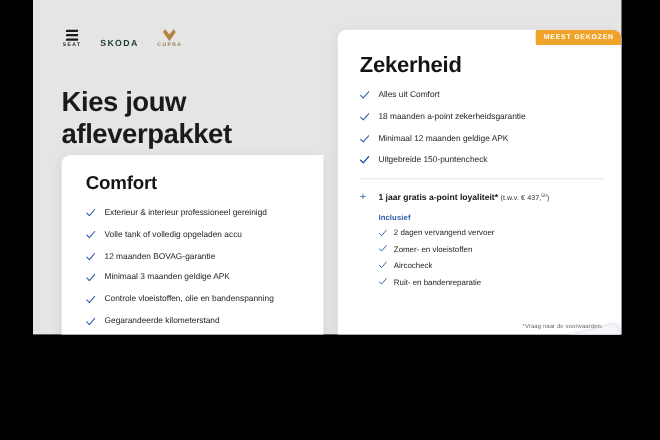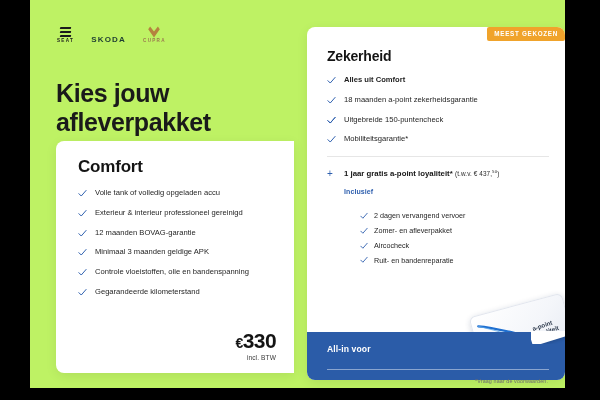--- a/index.html
+++ b/index.html
@@ -4,22 +4,22 @@
 <style>
   html,body{margin:0;padding:0;}
   body{
     width:600px;height:400px;overflow:hidden;
     background:#000;
     font-family:"Liberation Sans","DejaVu Sans",sans-serif;
     -webkit-font-smoothing:antialiased;
   }
   .frame{position:relative;width:600px;height:400px;background:#000;}
   .stage{
-    position:absolute;left:30px;top:0;width:535px;height:388px;
-    background:#bef264;overflow:hidden;
+    position:absolute;left:30px;top:0;width:535px;height:304px;
+    background:#e5e5e5;overflow:hidden;
   }
 
   
   .logos{position:absolute;left:27px;top:18px;display:flex;align-items:flex-end;gap:17px;height:26px;}
   .logo{display:flex;flex-direction:column;align-items:center;}
   .logo .mark{display:block;}
   .logo .wordmark{
     font-size:4.6px;letter-spacing:1.3px;font-weight:700;margin-top:1.5px;
     color:#1b1b1b;line-height:1;
   }
@@ -81,38 +81,38 @@
   .card-zeker{
     left:277px;top:27px;width:258px;height:353px;border-radius:8px;
     overflow:hidden;
   }
   .card-zeker .inner{padding:22px 16px 0 20px;position:relative;}
   .badge{
     position:absolute;right:0;top:0;background:#f0a32b;color:#fff;
     font-size:6.3px;font-weight:700;letter-spacing:.7px;
     padding:4px 7px 3.5px 7px;border-radius:2px;line-height:1;white-space:nowrap;
   }
-  .card-zeker .card-title{font-size:14px;margin-bottom:12px;}
+  .card-zeker .card-title{font-size:20px;margin-bottom:12px;}
   .zeker-feat li{font-size:7.6px;margin-bottom:8.5px;padding-left:17px;}
-  .zeker-feat li.bold{font-weight:700;}
+  .zeker-feat li.bold{font-weight:400;}
   .divider{height:1px;background:#e6e6e6;margin:11px 0 0 0;}
 
   .loyal-row{
     position:relative;padding-left:17px;margin-top:12px;
     font-size:7.8px;font-weight:700;color:#161616;line-height:1.3;
   }
   .loyal-row .plus{
     position:absolute;left:0;top:-0.5px;color:#2e5fae;font-size:10px;line-height:1;font-weight:400;
   }
   .loyal-row .tw{font-weight:400;font-size:6.4px;color:#2b2b2b;letter-spacing:.1px;}
   .loyal-row .tw sup{font-size:4.4px;vertical-align:super;}
 
   .incl-wrap{position:relative;margin:9px 0 0 17px;}
   .incl-title{font-size:7px;font-weight:700;color:#2e5fae;margin-bottom:5.5px;letter-spacing:.1px;}
-  ul.incl{list-style:none;margin:16px;padding:0;}
+  ul.incl{list-style:none;margin:0;padding:0;}
   ul.incl li{
     position:relative;padding-left:14px;margin-bottom:5.5px;
     font-size:7.2px;color:#1e1e1e;line-height:1.3;
   }
   ul.incl li .chk{position:absolute;left:0;top:0.5px;width:8px;height:8px;}
 
   
   .loyalcard{
     position:absolute;right:-6px;bottom:14px;width:96px;height:62px;
     transform:rotate(-15deg);
@@ -195,29 +195,29 @@
     <div class="card card-comfort">
       <div class="inner">
         <h2 class="card-title">Comfort</h2>
         <ul class="feat">
           <li>
             <span class="chk">
                 <svg width="9" height="9" viewBox="0 0 10 10">
                   <path d="M1 5.2 L3.6 7.8 L9 1.6" fill="none" stroke="#2e5fae" stroke-width="1.1" stroke-linecap="round" stroke-linejoin="round"></path>
                 </svg>
               </span>
+            <span>Exterieur &amp; interieur professioneel gereinigd</span>
+          </li>
+          <li>
+            <span class="chk">
+                <svg width="9" height="9" viewBox="0 0 10 10">
+                  <path d="M1 5.2 L3.6 7.8 L9 1.6" fill="none" stroke="#2e5fae" stroke-width="1.1" stroke-linecap="round" stroke-linejoin="round"></path>
+                </svg>
+              </span>
             <span>Volle tank of volledig opgeladen accu</span>
-          </li>
-          <li>
-            <span class="chk">
-                <svg width="9" height="9" viewBox="0 0 10 10">
-                  <path d="M1 5.2 L3.6 7.8 L9 1.6" fill="none" stroke="#2e5fae" stroke-width="1.1" stroke-linecap="round" stroke-linejoin="round"></path>
-                </svg>
-              </span>
-            <span>Exterieur &amp; interieur professioneel gereinigd</span>
           </li>
           <li>
             <span class="chk">
                 <svg width="9" height="9" viewBox="0 0 10 10">
                   <path d="M1 5.2 L3.6 7.8 L9 1.6" fill="none" stroke="#2e5fae" stroke-width="1.1" stroke-linecap="round" stroke-linejoin="round"></path>
                 </svg>
               </span>
             <span>12 maanden BOVAG-garantie</span>
           </li>
           <li>
@@ -272,36 +272,36 @@
                 </svg>
               </span>
             <span>18 maanden a-point zekerheidsgarantie</span>
           </li>
           <li>
             <span class="chk">
                 <svg width="9" height="9" viewBox="0 0 10 10">
                   <path d="M1 5.2 L3.6 7.8 L9 1.6" fill="none" stroke="#2e5fae" stroke-width="1.1" stroke-linecap="round" stroke-linejoin="round"></path>
                 </svg>
               </span>
+            <span>Minimaal 12 maanden geldige APK</span>
+          </li>
+          <li>
+            <span class="chk">
+                <svg width="9" height="9" viewBox="0 0 10 10">
+                  <path d="M1 5.2 L3.6 7.8 L9 1.6" fill="none" stroke="#2e5fae" stroke-width="1.1" stroke-linecap="round" stroke-linejoin="round"></path>
+                </svg>
+              </span>
           </li>
           <li>
             <span class="chk">
                 <svg width="9" height="9" viewBox="0 0 10 10">
                   <path d="M1 5.2 L3.6 7.8 L9 1.6" fill="none" stroke="#2e5fae" stroke-width="1.1" stroke-linecap="round" stroke-linejoin="round"></path>
                 </svg>
               </span>
             <span>Uitgebreide 150-puntencheck</span>
-          </li>
-          <li>
-            <span class="chk">
-                <svg width="9" height="9" viewBox="0 0 10 10">
-                  <path d="M1 5.2 L3.6 7.8 L9 1.6" fill="none" stroke="#2e5fae" stroke-width="1.1" stroke-linecap="round" stroke-linejoin="round"></path>
-                </svg>
-              </span>
-            <span>Mobiliteitsgarantie*</span>
           </li>
         </ul>
 
         <div class="divider"></div>
 
         <div class="loyal-row">
           <span class="plus">+</span>
           <span>1 jaar gratis a-point loyaliteit*</span>
           <span class="tw"><span>(t.w.v. € 437,</span><sup>50</sup><span>)</span></span>
         </div>
@@ -312,21 +312,21 @@
             <li>
               <span class="chk"><svg width="8" height="8" viewBox="0 0 10 10">
                     <path d="M1 5.2 L3.6 7.8 L9 1.6" fill="none" stroke="#2e5fae" stroke-width="1.1" stroke-linecap="round" stroke-linejoin="round"></path>
                   </svg></span>
               <span>2 dagen vervangend vervoer</span>
             </li>
             <li>
               <span class="chk"><svg width="8" height="8" viewBox="0 0 10 10">
                     <path d="M1 5.2 L3.6 7.8 L9 1.6" fill="none" stroke="#2e5fae" stroke-width="1.1" stroke-linecap="round" stroke-linejoin="round"></path>
                   </svg></span>
-              <span>Zomer- en afleverpakket</span>
+              <span>Zomer- en vloeistoffen</span>
             </li>
             <li>
               <span class="chk"><svg width="8" height="8" viewBox="0 0 10 10">
                     <path d="M1 5.2 L3.6 7.8 L9 1.6" fill="none" stroke="#2e5fae" stroke-width="1.1" stroke-linecap="round" stroke-linejoin="round"></path>
                   </svg></span>
               <span>Aircocheck</span>
             </li>
             <li>
               <span class="chk"><svg width="8" height="8" viewBox="0 0 10 10">
                     <path d="M1 5.2 L3.6 7.8 L9 1.6" fill="none" stroke="#2e5fae" stroke-width="1.1" stroke-linecap="round" stroke-linejoin="round"></path>

